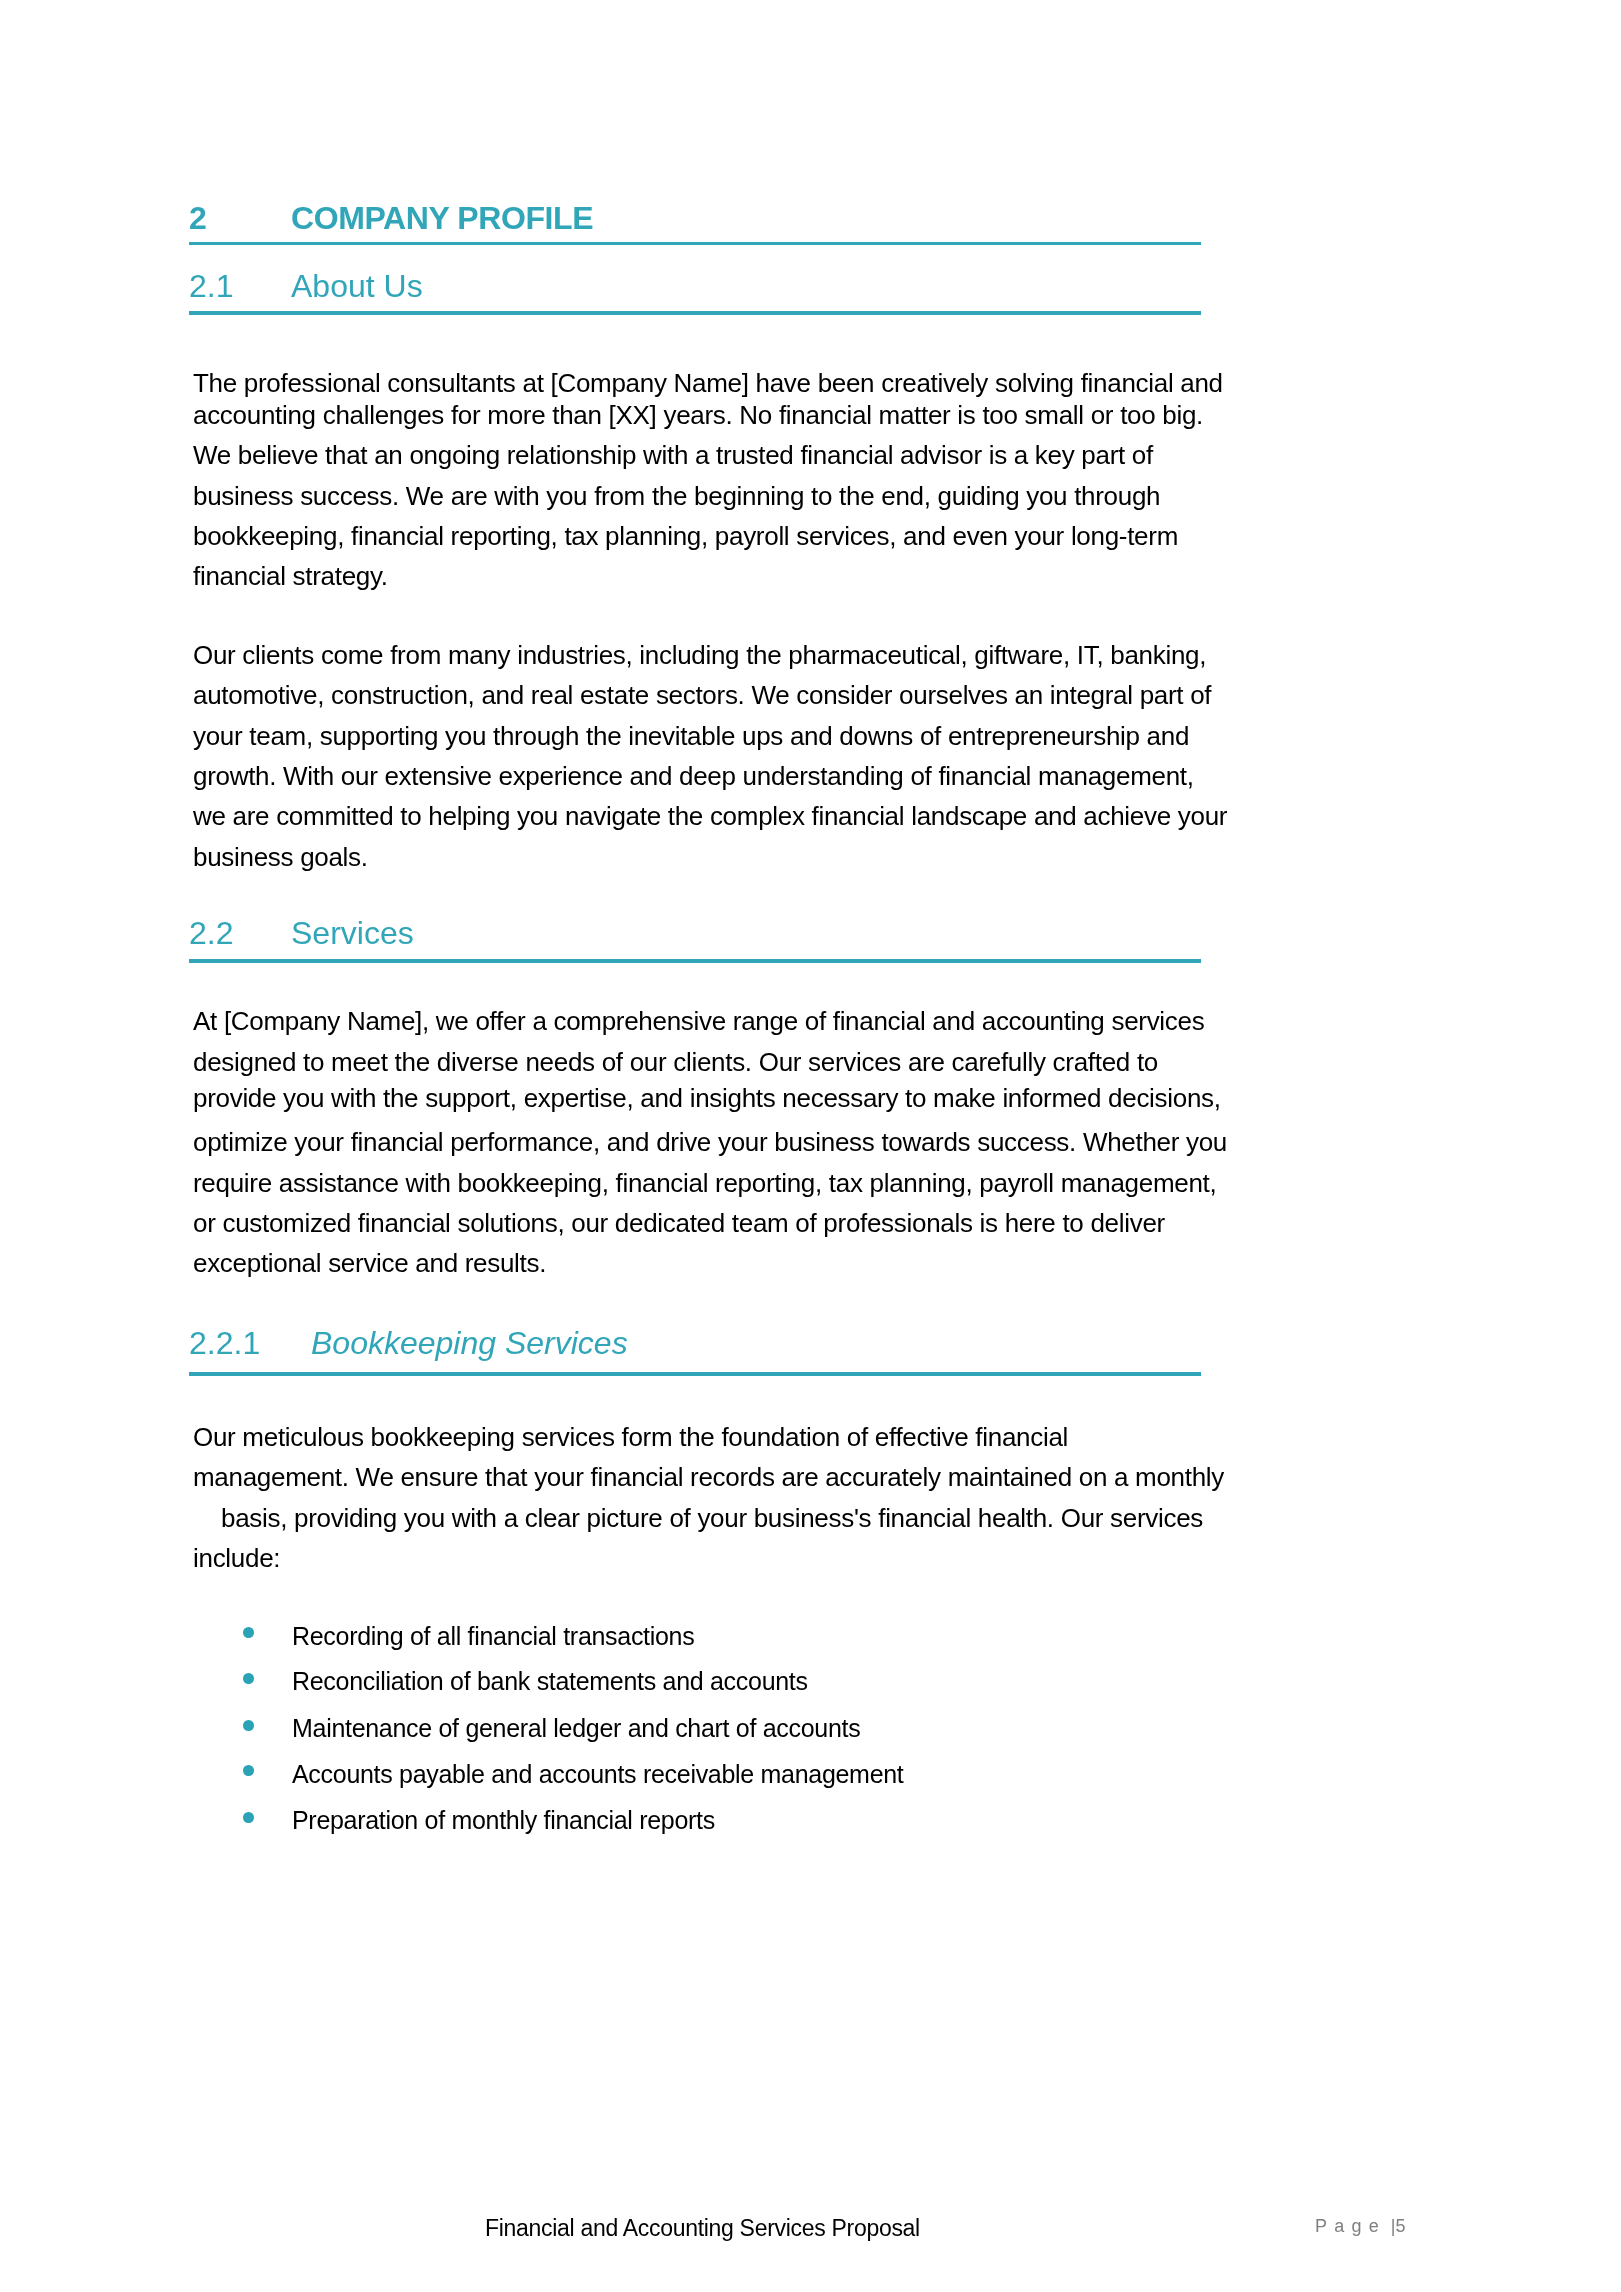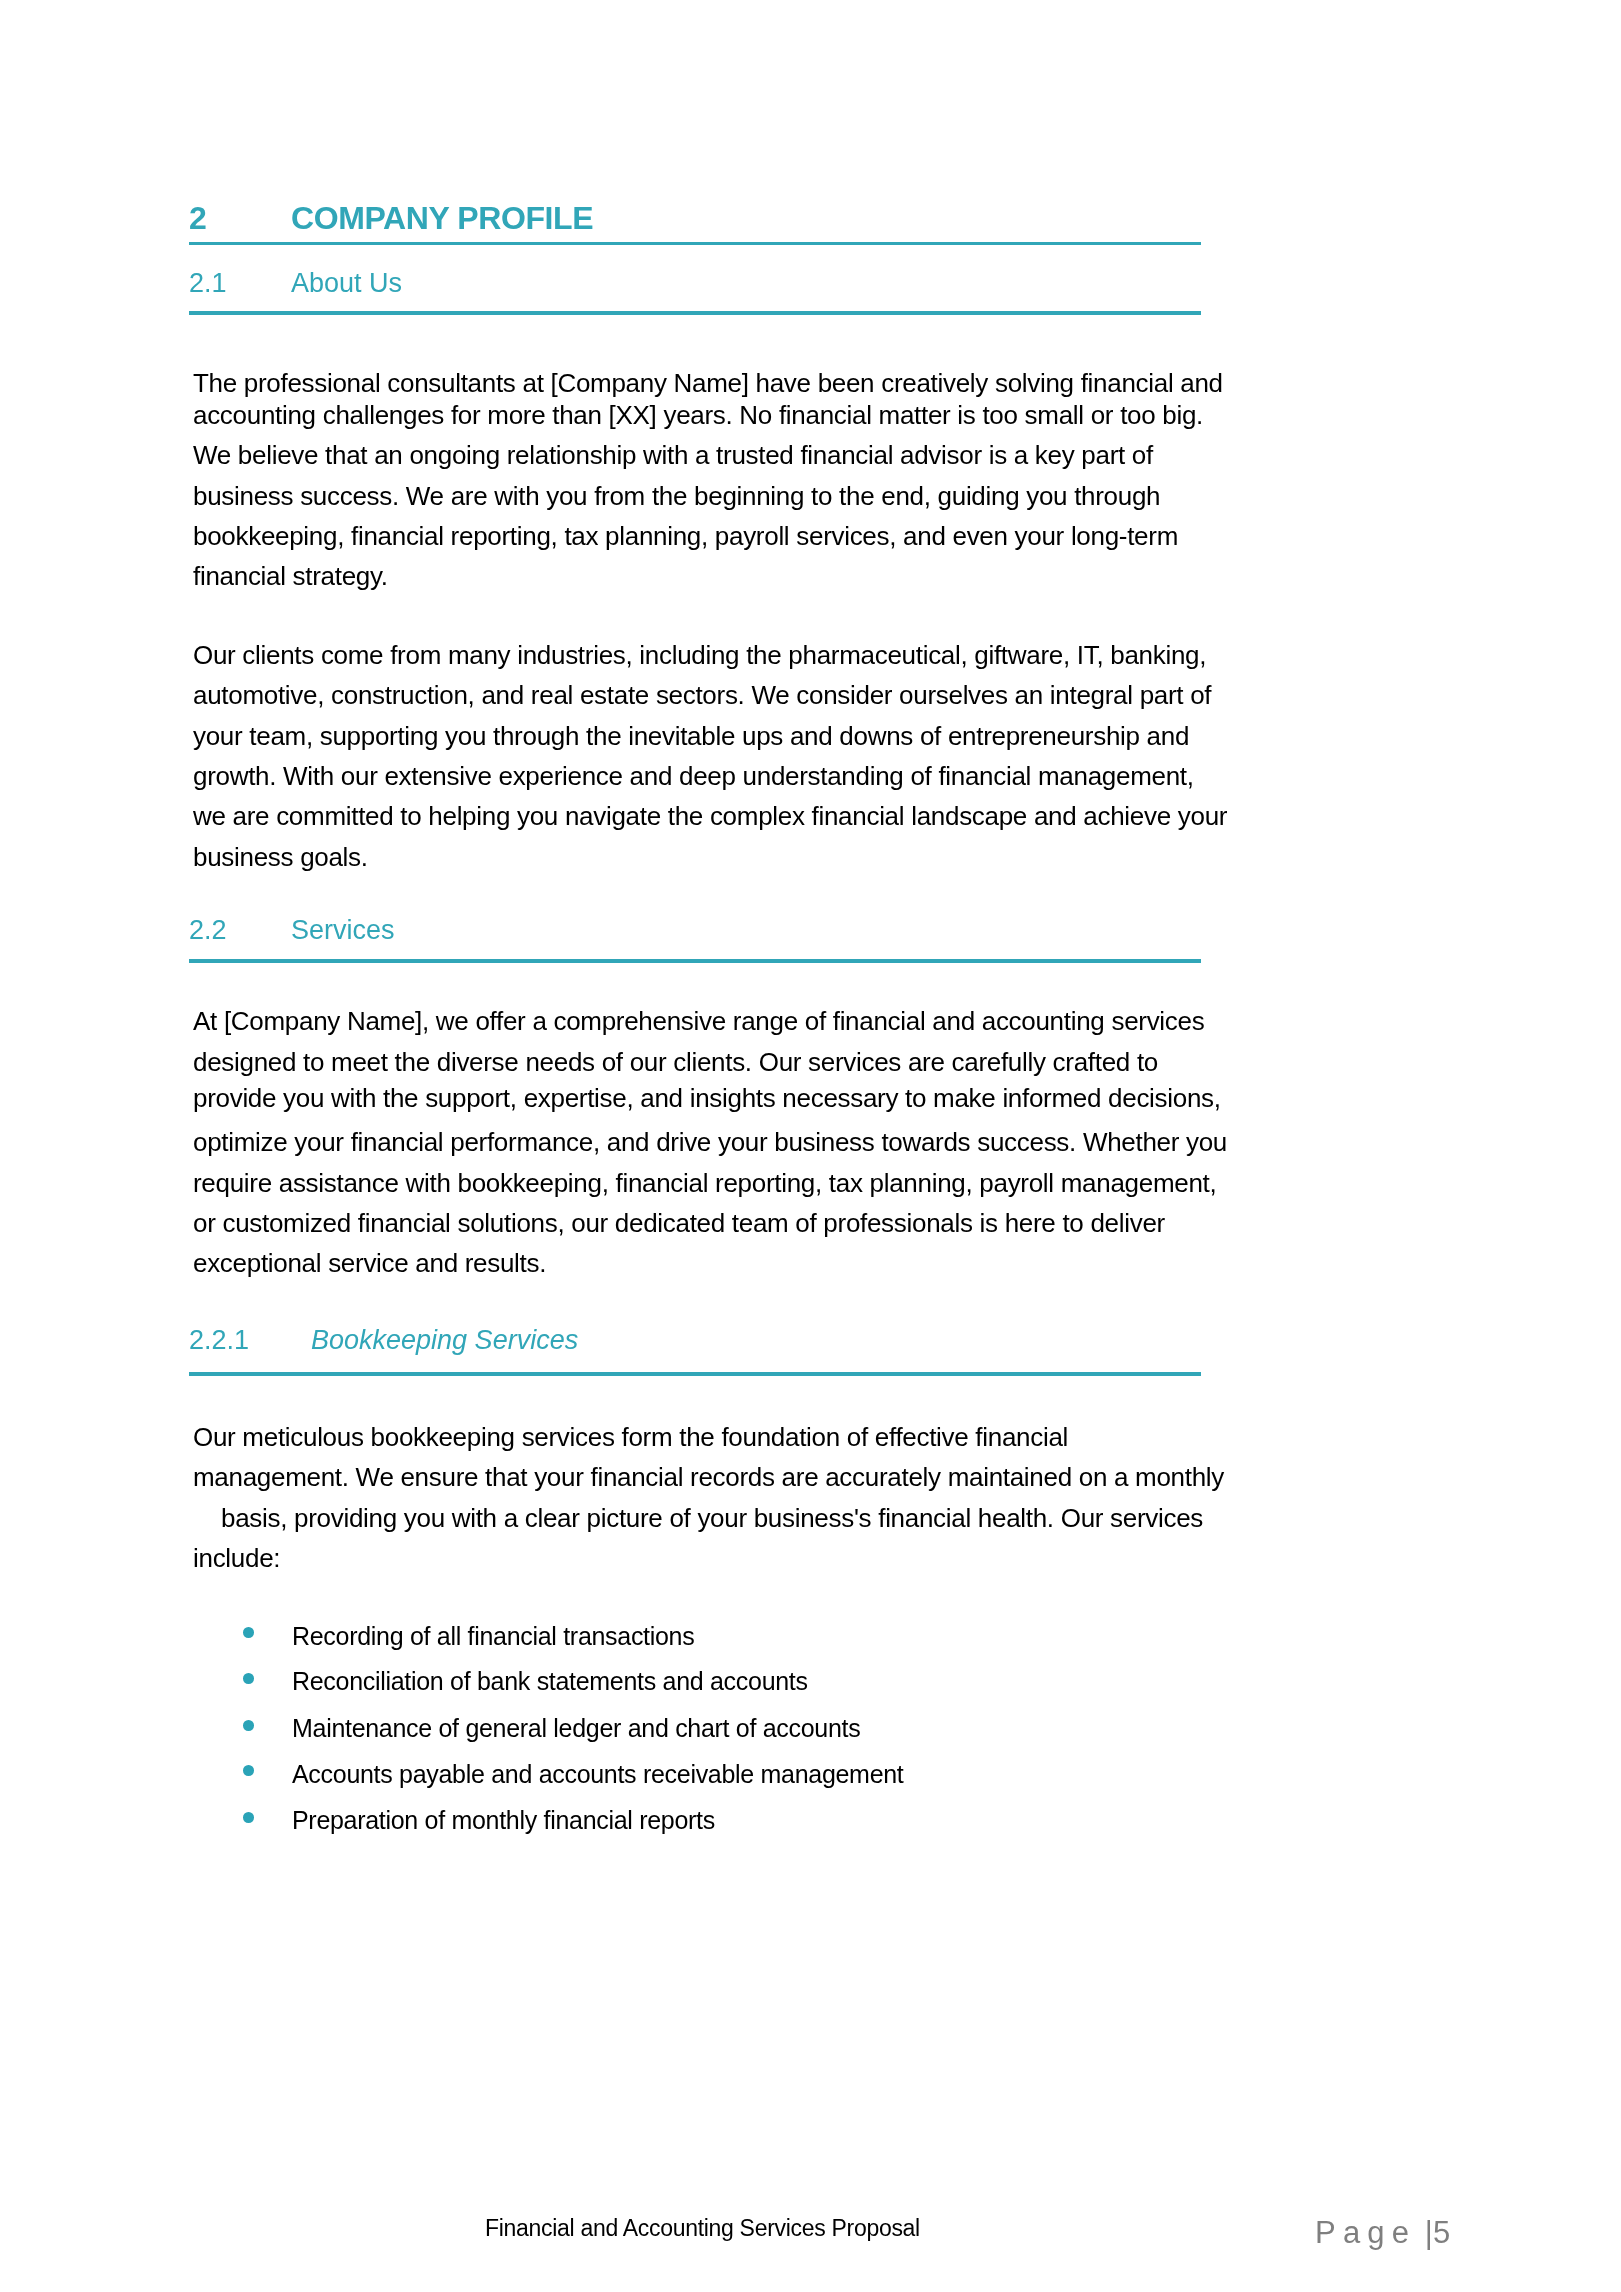--- a/index.html
+++ b/index.html
@@ -1,31 +1,31 @@
 <!DOCTYPE html>
 <html style="font-size:14.3px"><head>
 <meta charset="utf-8">
 <style>
   html, body { margin: 0; padding: 0; background: #ffffff; }
   body { width: 1622px; height: 2293px; position: relative; overflow: hidden;
          font-family: "Liberation Sans", sans-serif; color: #000; }
   .abs { position: absolute; }
   .h { color: #31a6b8; white-space: nowrap; }
   .h1 { font-size: 32px; font-weight: bold; letter-spacing: -0.4px; }
-  .h2 { font-size: 27px; font-weight: normal; }
+  .h2 { font-size: 32px; font-weight: normal; }
   .rule { position: absolute; left: 189px; width: 1012px; background: #31a6b8; }
   .line { position: absolute; left: 193px; font-size: 26px; white-space: nowrap;
           line-height: 1; letter-spacing: -0.3px; }
   .bullet-dot { position: absolute; left: 243px; width: 10.7px; height: 10.7px;
                 border-radius: 50%; background: #2aa3b7; }
   .bullet-text { position: absolute; left: 292px; font-size: 25px; white-space: nowrap;
                  line-height: 1; letter-spacing: -0.3px; }
   .footer-title { position: absolute; left: 485px; top: 2217px; font-size: 23px;
                   white-space: nowrap; letter-spacing: -0.3px; line-height: 1; }
-  .footer-page { position: absolute; left: 1315px; top: 2217px; font-size: 31px;
+  .footer-page { position: absolute; left: 1315px; top: 2217px; font-size: 18px;
                  white-space: nowrap; line-height: 1; color: #7f7f7f; }
   .footer-page .pg { letter-spacing: 7.2px; }
   .footer-page .num { color: #7f7f7f; }
 </style>
 </head>
 <body>
 
 <div class="abs h h1" style="left:189px; top:200px;">2</div>
 <div class="abs h h1" style="left:291px; top:200px;">COMPANY PROFILE</div>
 <div class="rule" style="top:242px; height:2.7px;"></div>

